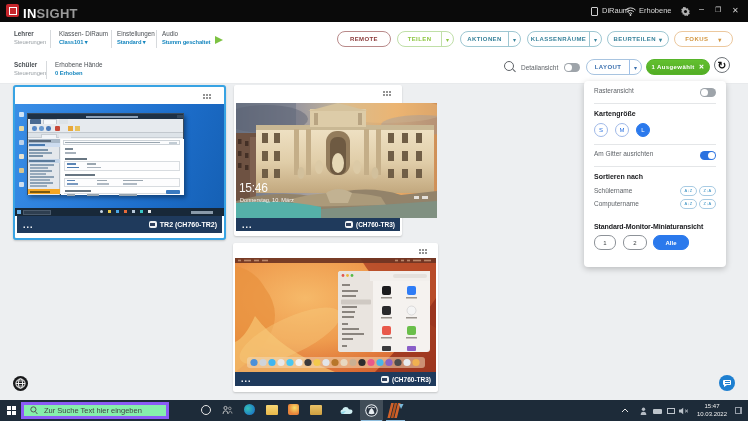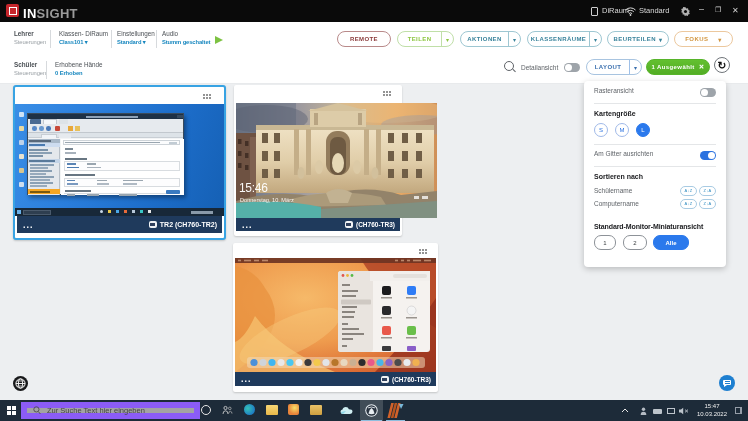--- a/index.html
+++ b/index.html
@@ -62,21 +62,21 @@
     <div class="abs" id="logo">
         <i></i>
       </div>
     <div class="abs" id="brand">IN<span>SIGHT</span></div>
     <div class="abs" style="left:591px;top:7px;width:7px;height:9px;border:1px solid #cfcfcf;border-radius:1px"></div>
     <div class="abs topitem" style="left:602px">DiRaum</div>
     <svg class="abs" style="left:625px;top:7px" width="11" height="9" viewBox="0 0 11 9">
         <path d="M0.5 3 A7 7 0 0 1 10.5 3 M2.2 4.8 A4.6 4.6 0 0 1 8.8 4.8 M3.9 6.6 A2.3 2.3 0 0 1 7.1 6.6" stroke="#d8d8d8" stroke-width="1" fill="none"></path>
         <circle cx="5.5" cy="8" r="0.9" fill="#d8d8d8"></circle>
       </svg>
-    <div class="abs topitem" style="left:639px">Standard</div>
+    <div class="abs topitem" style="left:639px">Erhobene</div>
     <svg class="abs" style="left:681px;top:6.5px;opacity:.85" width="9" height="9" viewBox="0 0 10 10">
         <path d="M5 0.2 L5.9 1.8 L7.8 1.4 L8.2 3.3 L9.8 4.1 L9 5.9 L9.8 7.7 L8 8.4 L7.6 10 L5.9 9.4 L4.1 10 L3.6 8.3 L1.8 8.4 L1.8 6.5 L0.2 5.9 L1 4.1 L0.2 2.3 L2 1.6 L2.4 0 Z" fill="#cfcfcf"></path>
         <circle cx="5" cy="5" r="1.7" fill="#0a0a0a"></circle>
       </svg>
     <div class="abs winbtn" style="left:699px;top:4px">–</div>
     <div class="abs winbtn" style="left:715px;font-size:7px">❐</div>
     <div class="abs winbtn" style="left:732px;font-size:8px">✕</div>
   </div>
 
   <div class="abs" id="row2">
@@ -503,21 +503,21 @@
 
   <div class="abs" id="taskbar">
 
     <div class="abs" style="left:7px;top:6px;width:9px;height:9px">
       <div class="abs" style="left:0;top:0;width:4px;height:4px;background:#fdfdfd"></div>
       <div class="abs" style="left:5px;top:0;width:4px;height:4px;background:#fdfdfd"></div>
       <div class="abs" style="left:0;top:5px;width:4px;height:4px;background:#fdfdfd"></div>
       <div class="abs" style="left:5px;top:5px;width:4px;height:4px;background:#fdfdfd"></div>
     </div>
 
-    <div class="abs" style="left:21px;top:2px;width:179px;height:17px;background:#a3a3a3;border:6px solid #8b5cf6;display:flex;align-items:center">
+    <div class="abs" style="left:21px;top:2px;width:148px;height:17px;background:#86efac;border:3px solid #8b5cf6;display:flex;align-items:center">
       <svg style="margin-left:6px" width="8" height="9" viewBox="0 0 8 9">
           <circle cx="3.4" cy="3.4" r="2.6" stroke="#555" stroke-width="1" fill="none"></circle>
           <line x1="5.4" y1="5.6" x2="7.4" y2="8" stroke="#555" stroke-width="1"></line>
         </svg>
       <span style="font-size:7.5px;color:#444;margin-left:6px">Zur Suche Text hier eingeben</span>
     </div>
 
     <div class="abs" style="left:201px;top:5px;width:10px;height:10px;border:1.2px solid #e8e8e8;border-radius:50%"></div>
     <svg class="abs" style="left:222px;top:5px" width="11" height="10" viewBox="0 0 11 10">
         <circle cx="3.5" cy="3" r="1.6" stroke="#ddd" stroke-width=".8" fill="none"></circle>

